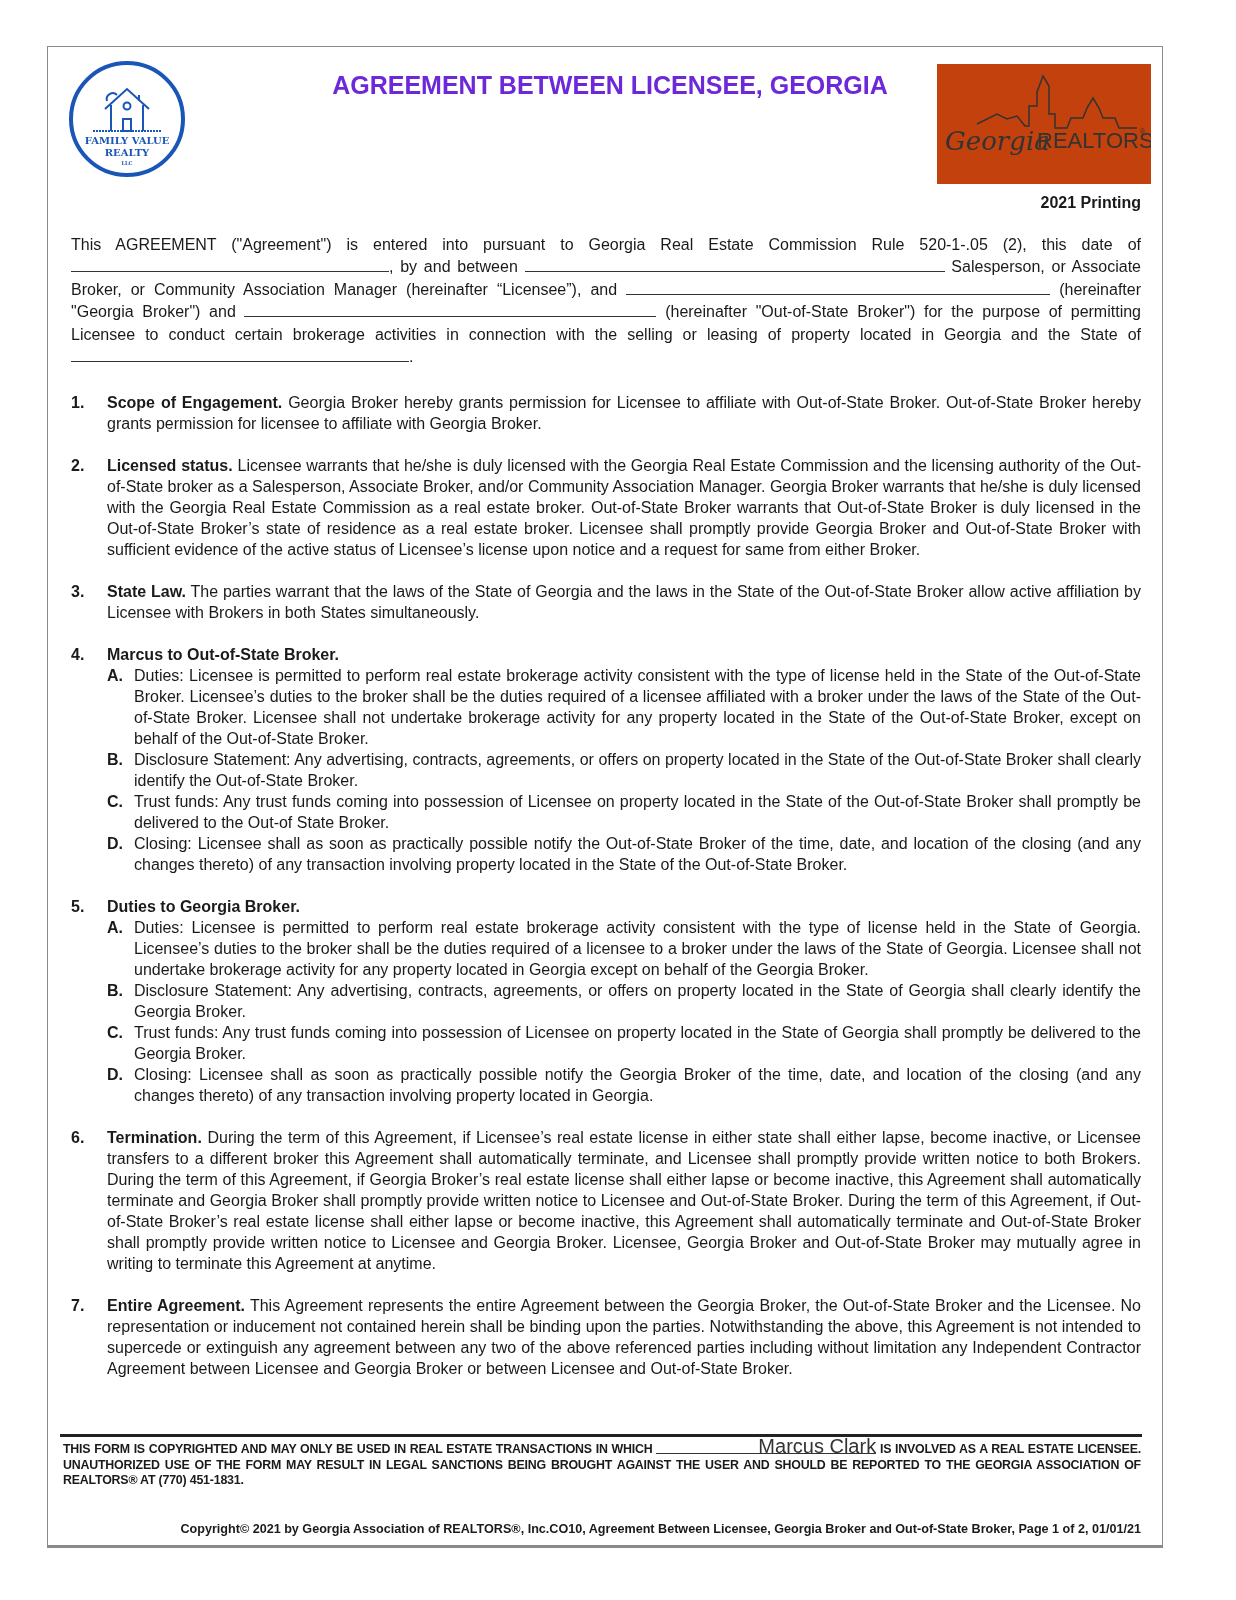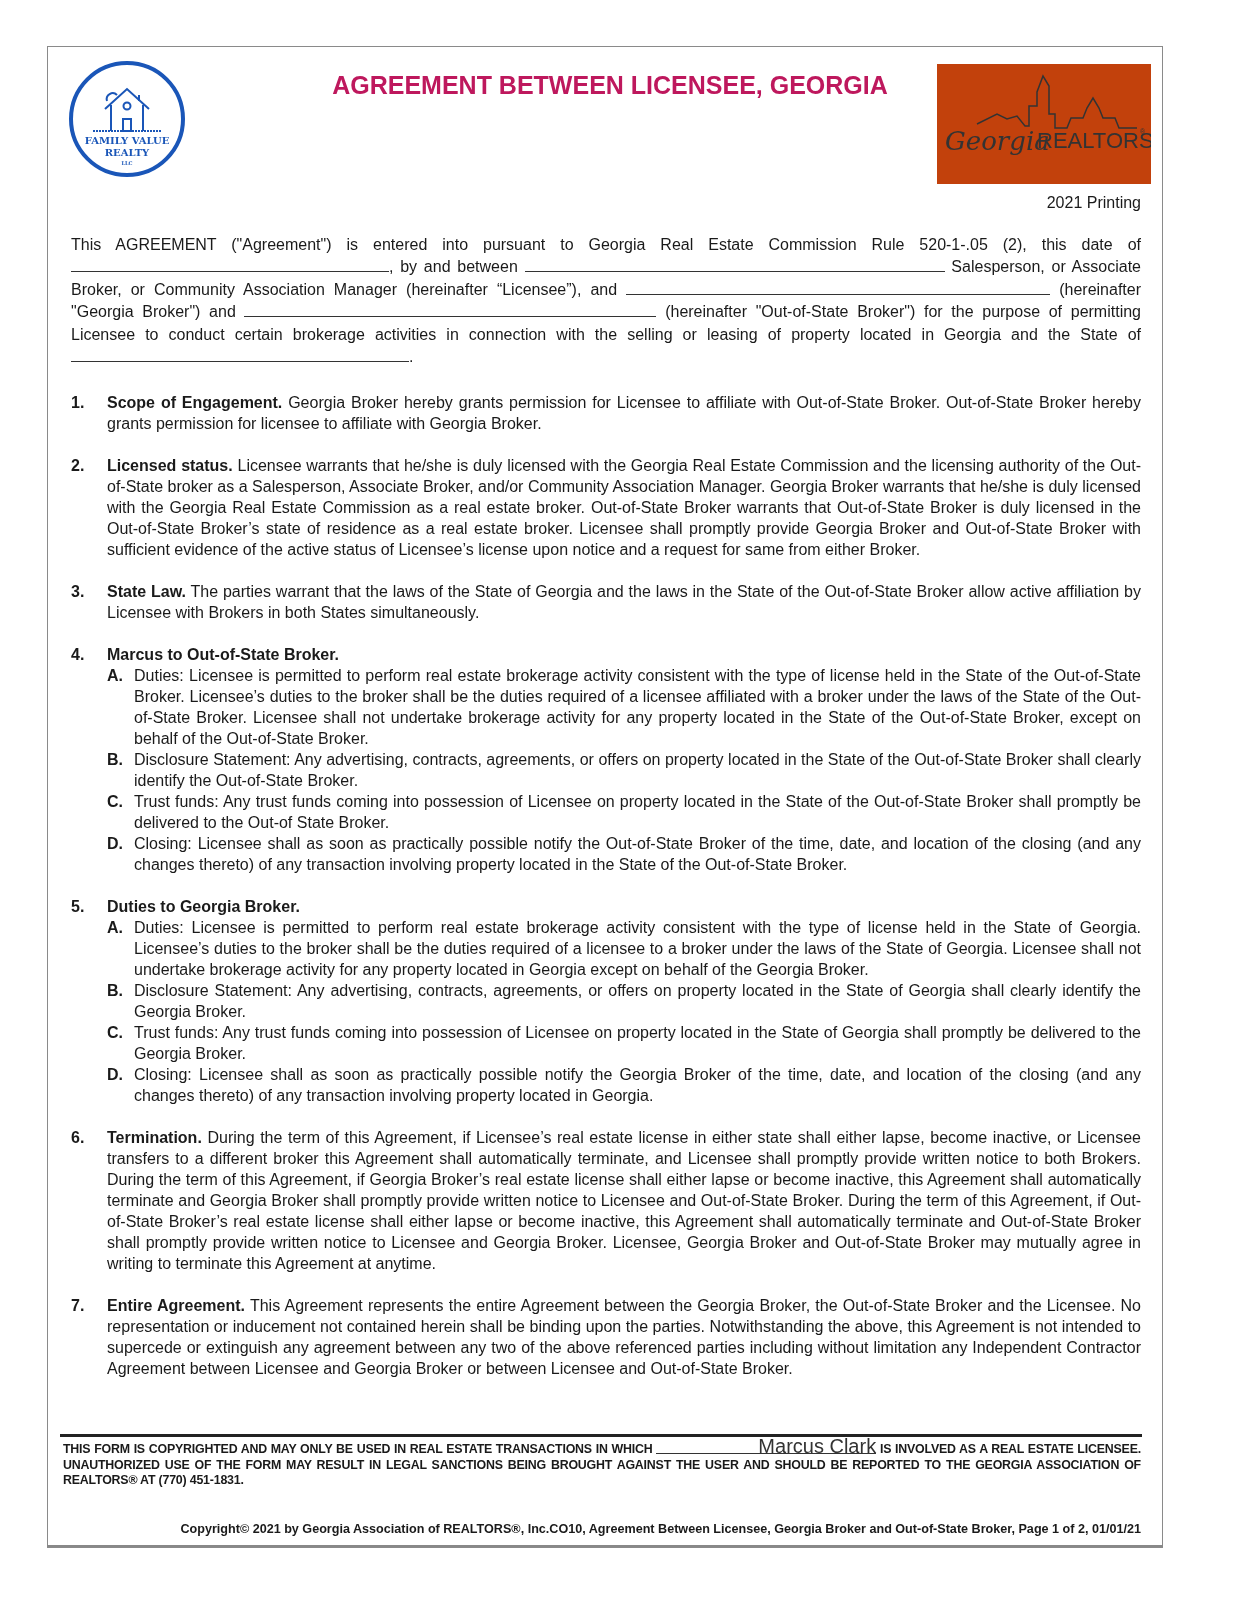--- a/index.html
+++ b/index.html
@@ -5,23 +5,23 @@
   html, body { margin: 0; padding: 0; background: #ffffff; }
   body { width: 1236px; height: 1600px; position: relative; font-family: "Liberation Sans", sans-serif; color: #1a1a1a; }
   .page-frame {
     position: absolute; left: 47px; top: 46px; width: 1116px; height: 1502px;
     border: 1px solid #8a8a8a; box-sizing: border-box;
   }
   .logo-left { position: absolute; left: 67px; top: 59px; width: 120px; height: 120px; }
   .logo-right { position: absolute; left: 937px; top: 64px; width: 214px; height: 120px; background: #c2410c; }
   .title {
     position: absolute; left: 260px; top: 70px; width: 700px; text-align: center;
-    font-weight: bold; font-size: 25px; line-height: 31px; color: #be185d;
+    font-weight: bold; font-size: 25px; line-height: 31px; color: #6d28d9;
   }
-  .printing { position: absolute; right: 95px; top: 194px; font-weight: normal; font-size: 16px; }
+  .printing { position: absolute; right: 95px; top: 194px; font-weight: bold; font-size: 16px; }
   .intro {
     position: absolute; left: 71px; top: 234px; width: 1070px;
     font-size: 16px; line-height: 22.4px; text-align: justify;
   }
   .intro .blank { display: inline-block; border-bottom: 1px solid #333; height: 14px; vertical-align: baseline; }
   .sections { position: absolute; left: 71px; top: 392px; width: 1070px; font-size: 16px; line-height: 21px; }
   .section { position: relative; padding-left: 36px; text-align: justify; }
   .section .num { position: absolute; left: 0; top: 0; font-weight: bold; }
   .section .heading { font-weight: bold; }
   .section .heading-dot { font-weight: bold; }

